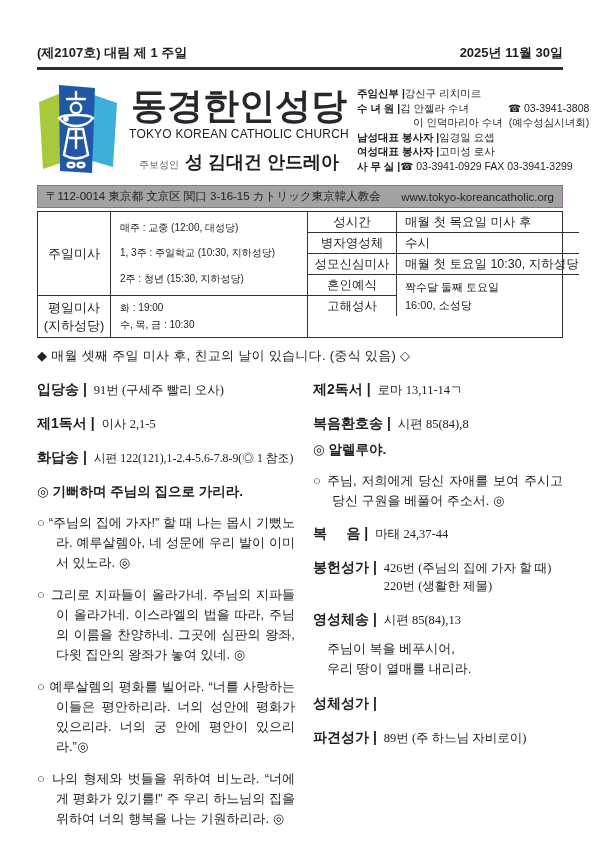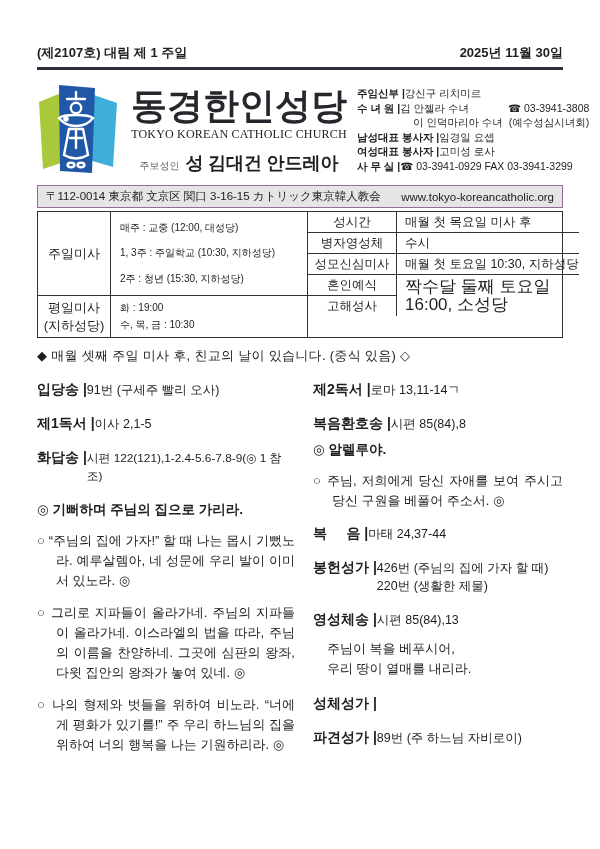--- a/index.html
+++ b/index.html
@@ -9,67 +9,67 @@
   }
   .page{position:absolute;left:37px;top:44px;width:526px;}
 
   
   .tophdr{display:flex;justify-content:space-between;align-items:flex-end;
     font-size:13px;font-weight:bold;padding-bottom:5px;border-bottom:3px solid #2e2e3a;}
 
   
   .masthead{display:flex;margin-top:12px;height:96px;}
   .logo{width:82px;height:94px;flex:none;}
-  .titleblock{width:224px;flex:none;margin-left:8px;display:flex;flex-direction:column;align-items:center;padding-top:6px;font-family:Liberation Serif, serif;}
+  .titleblock{width:224px;flex:none;margin-left:8px;display:flex;flex-direction:column;align-items:center;padding-top:6px;}
   .ch-title{font-size:36px;font-weight:bold;color:#26262c;line-height:1;letter-spacing:0;white-space:nowrap;}
   .ch-sub{font-size:12px;color:#222;margin-top:3px;letter-spacing:.2px;white-space:nowrap;}
   .patron{margin-top:9px;white-space:nowrap;}
   .patron .plabel{font-size:10px;color:#666;margin-right:6px;}
   .patron .pname{font-size:18px;font-weight:bold;color:#1d1d22;}
   .contacts{flex:1;margin-left:6px;padding-top:4px;font-size:10.5px;line-height:14.5px;}
   .crow{display:flex;white-space:nowrap;}
   .clabel{font-weight:bold;}
   .clabel:not(.no-pipe)::after{content:" | ";font-weight:bold;}
   .clabel.no-pipe{display:inline-block;width:56px;}
   .cextra{margin-left:auto;padding-left:6px;}
 
   
-  .addrbar{margin-top:7px;background:#e5e5e5;border:1px solid #9a6b9a;
+  .addrbar{margin-top:7px;background:#a3a3a3;border:1px solid #9a6b9a;
     display:flex;justify-content:space-between;align-items:center;
     padding:3px 8px;font-size:11.5px;color:#222;}
 
   
   .mass-table{display:flex;border:1.5px solid #333;margin-top:3px;}
   .mt-left{width:269px;flex:none;border-right:1px solid #333;display:flex;flex-direction:column;}
   .mt-row{display:flex;}
   .mt-row.first{height:83px;border-bottom:1px solid #333;}
   .mt-row.second{height:41px;}
   .mt-label{width:72px;flex:none;border-right:1px solid #333;display:flex;flex-direction:column;
     align-items:center;justify-content:center;font-size:13px;}
   .mt-content{flex:1;padding:3px 2px 3px 9px;display:flex;flex-direction:column;justify-content:space-around;font-size:10px;white-space:nowrap;}
   .mt-right{flex:1;display:flex;flex-direction:column;}
   .mt-rrow{display:flex;border-bottom:1px solid #333;height:20px;}
   .mt-rlabel{width:88px;flex:none;border-right:1px solid #333;display:flex;align-items:center;justify-content:center;font-size:12.5px;}
   .mt-rvalue{flex:1;padding-left:8px;display:flex;align-items:center;font-size:12.5px;white-space:nowrap;}
   .mt-merged{display:flex;height:41px;}
   .mt-mlabels{width:88px;flex:none;border-right:1px solid #333;display:flex;flex-direction:column;}
   .mt-mlabels div{flex:1;display:flex;align-items:center;justify-content:center;font-size:12.5px;}
   .mt-mlabels div.top{border-bottom:1px solid #333;}
-  .mt-mvalue{flex:1;padding-left:8px;display:flex;flex-direction:column;justify-content:center;font-size:17px;line-height:18px;}
+  .mt-mvalue{flex:1;padding-left:8px;display:flex;flex-direction:column;justify-content:center;font-size:11px;line-height:18px;}
 
   .notice{text-align:left;font-size:13px;margin-top:9px;letter-spacing:.3px;}
 
   
   .columns{display:flex;margin-top:16px;}
   .col-left{width:258px;flex:none;}
   .col-right{width:250px;flex:none;margin-left:18px;}
   .entry{display:flex;align-items:baseline;margin-bottom:16px;}
   .entry .lbl{font-weight:bold;font-size:14px;white-space:pre;flex:none;}
   .entry .lbl::after{content:" |";font-weight:bold;}
-  .entry .val{font-size:12.5px;line-height:18px;}
+  .entry .val{font-size:12.5px;margin-left:7px;line-height:18px;font-family:Liberation Serif, serif;}
   .refrain{font-weight:bold;font-size:13.5px;margin:4px 0 12px 0;}
   .verse{font-size:13px;line-height:20px;padding-left:19px;text-indent:-19px;margin-bottom:12px;text-align:justify;}
   .quotelines{font-size:13px;line-height:20px;padding-left:14px;margin:-6px 0 16px 0;}
 </style>
 </head>
 <body>
 
 <div class="page">
 
   <div class="tophdr">
@@ -198,20 +198,21 @@
         <span class="lbl">제1독서</span>
         <span class="val">이사 2,1-5</span>
       </div>
       <div class="entry">
         <span class="lbl">화답송</span>
         <span class="val" style="font-size:11.8px">시편 122(121),1-2.4-5.6-7.8-9(◎ 1 참조)</span>
       </div>
       <div class="refrain">◎ 기뻐하며 주님의 집으로 가리라.</div>
       <div class="verse">○ “주님의 집에 가자!” 할 때 나는 몹시 기뻤노라. 예루살렘아, 네 성문에 우리 발이 이미 서 있노라. ◎</div>
       <div class="verse">○ 그리로 지파들이 올라가네. 주님의 지파들이 올라가네. 이스라엘의 법을 따라, 주님의 이름을 찬양하네. 그곳에 심판의 왕좌, 다윗 집안의 왕좌가 놓여 있네. ◎</div>
+      <div class="verse">○ 예루살렘의 평화를 빌어라. “너를 사랑하는 이들은 평안하리라. 너의 성안에 평화가 있으리라. 너의 궁 안에 평안이 있으리라.”◎</div>
       <div class="verse">○ 나의 형제와 벗들을 위하여 비노라. “너에게 평화가 있기를!” 주 우리 하느님의 집을 위하여 너의 행복을 나는 기원하리라. ◎</div>
     </div>
 
     <div class="col-right">
       <div class="entry">
         <span class="lbl">제2독서</span>
         <span class="val">로마 13,11-14ㄱ</span>
       </div>
       <div class="entry" style="margin-bottom:8px">
         <span class="lbl">복음환호송</span>

